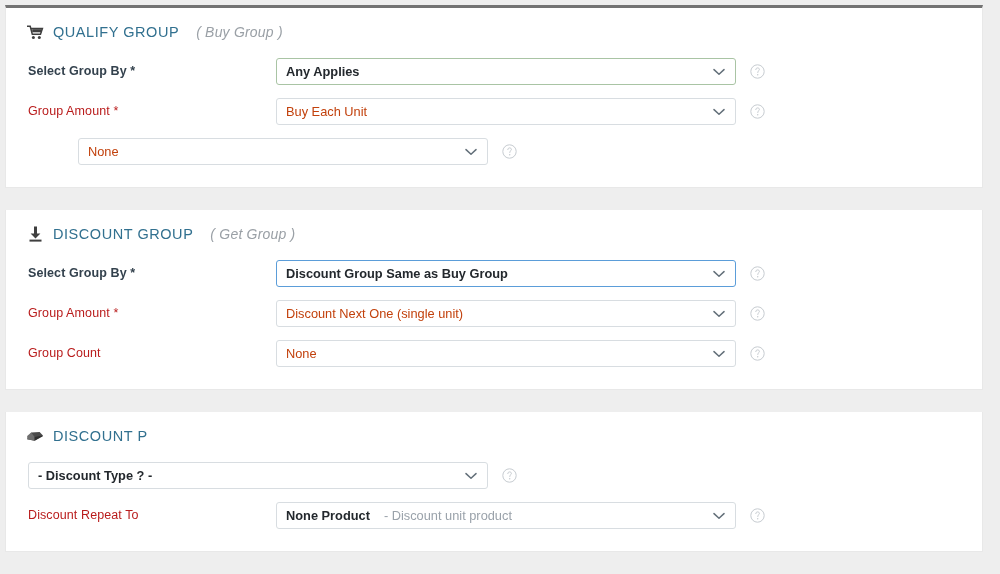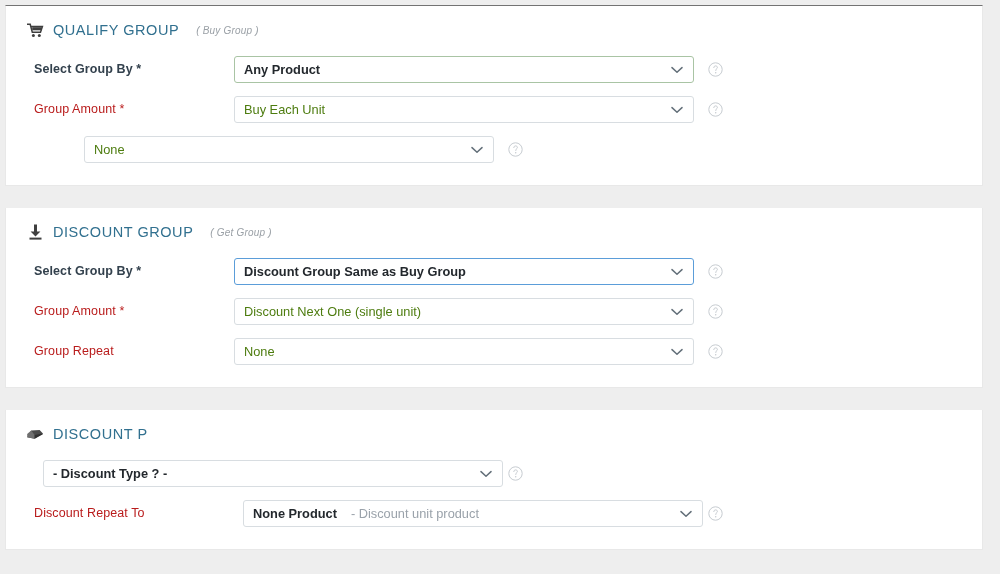--- a/index.html
+++ b/index.html
@@ -27,21 +27,21 @@
   
   .panel {
     background: #ffffff;
     border: 1px solid #e8e8e8;
     border-top: none;
     box-sizing: border-box;
     margin-bottom: 22px;
     padding: 0 0 16px 0;
   }
   .panel.first {
-    border-top: 1px solid #737373;
+    border-top: 3px solid #737373;
   }
 
   
   .section-head {
     display: flex;
     align-items: center;
     padding: 15px 0 10px 20px;
   }
   .section-icon {
     width: 18px;
@@ -56,33 +56,34 @@
   .section-icon svg { display: block; }
   .section-title {
     color: #31708f;
     font-size: 14.5px;
     letter-spacing: 0.55px;
     font-weight: 400;
     white-space: nowrap;
   }
   .section-sub {
     color: #9aa0a6;
-    font-size: 10px;
+    font-size: 14px;
     font-style: italic;
     margin-left: 17px;
     letter-spacing: 0.2px;
     white-space: nowrap;
   }
 
   
   .row {
     display: flex;
     align-items: center;
     height: 40px;
-    padding-left: 28px;
+    padding-left: 22px;
+    gap: 48px;
   }
   .row-label {
     width: 200px;
     flex: 0 0 200px;
     font-size: 12.5px;
     color: #b91c1c;
     letter-spacing: 0.1px;
     box-sizing: border-box;
     padding-right: 14px;
   }
@@ -109,39 +110,38 @@
     position: relative;
     box-sizing: border-box;
     width: 100%;
     height: 27px;
     line-height: 25px;
     border: 1px solid #d8dde1;
     border-radius: 3px;
     background: #ffffff;
     padding: 0 30px 0 9px;
     font-size: 12.8px;
-    color: #4d7c0f;
+    color: #c2410c;
     white-space: nowrap;
     overflow: hidden;
     text-overflow: ellipsis;
   }
   .select.valid {
     border-color: #a9c4a4;
     color: #23282d;
     font-weight: bold;
   }
   .select.focused {
     border-color: #5b9dd9;
     color: #23282d;
     font-weight: bold;
   }
   .select.bold {
     color: #23282d;
     font-weight: bold;
-    margin-left: 9px;
   }
   .select .muted {
     color: #9aa2aa;
     font-weight: normal;
     margin-left: 14px;
   }
   .chevron {
     position: absolute;
     right: 10px;
     top: 0;
@@ -185,21 +185,21 @@
               <circle cx="12.3" cy="12.6" r="1.5" fill="#3f3f3f"></circle>
             </svg>
           </span>
           <span class="section-title">QUALIFY GROUP</span>
           <span class="section-sub">( Buy Group )</span>
         </div>
         <div class="row">
           <div class="row-label strong">Select Group By *</div>
           <div class="row-inner">
             <div class="field-wrap">
-              <div class="select valid"><span>Any Product</span><span class="chevron">
+              <div class="select valid"><span>Any Applies</span><span class="chevron">
                   <svg width="12" height="8" viewBox="0 0 12 8" fill="none" xmlns="http://www.w3.org/2000/svg">
                     <path d="M1 1.6 L6 6.2 L11 1.6" stroke="currentColor" stroke-width="1.5" stroke-linecap="round" stroke-linejoin="round" fill="none"></path>
                   </svg>
                 </span></div>
             </div>
             <span class="help-icon">
               <svg width="15" height="15" viewBox="0 0 15 15" fill="none" xmlns="http://www.w3.org/2000/svg">
                 <circle cx="7.5" cy="7.5" r="6.7" stroke="currentColor" stroke-width="1" fill="none"></circle>
                 <path d="M5.8 5.6c0-1.0 0.8-1.7 1.8-1.7 1.0 0 1.8 0.6 1.8 1.6 0 1.3-1.6 1.3-1.6 2.6v0.4" stroke="currentColor" stroke-width="1" fill="none" stroke-linecap="round"></path>
                 <circle cx="7.7" cy="10.7" r="0.75" fill="currentColor"></circle>
@@ -289,21 +289,21 @@
             <span class="help-icon">
               <svg width="15" height="15" viewBox="0 0 15 15" fill="none" xmlns="http://www.w3.org/2000/svg">
                 <circle cx="7.5" cy="7.5" r="6.7" stroke="currentColor" stroke-width="1" fill="none"></circle>
                 <path d="M5.8 5.6c0-1.0 0.8-1.7 1.8-1.7 1.0 0 1.8 0.6 1.8 1.6 0 1.3-1.6 1.3-1.6 2.6v0.4" stroke="currentColor" stroke-width="1" fill="none" stroke-linecap="round"></path>
                 <circle cx="7.7" cy="10.7" r="0.75" fill="currentColor"></circle>
               </svg>
             </span>
           </div>
         </div>
         <div class="row">
-          <div class="row-label">Group Repeat</div>
+          <div class="row-label">Group Count</div>
           <div class="row-inner">
             <div class="field-wrap">
               <div class="select"><span>None</span><span class="chevron">
                   <svg width="12" height="8" viewBox="0 0 12 8" fill="none" xmlns="http://www.w3.org/2000/svg">
                     <path d="M1 1.6 L6 6.2 L11 1.6" stroke="currentColor" stroke-width="1.5" stroke-linecap="round" stroke-linejoin="round" fill="none"></path>
                   </svg>
                 </span></div>
             </div>
             <span class="help-icon">
               <svg width="15" height="15" viewBox="0 0 15 15" fill="none" xmlns="http://www.w3.org/2000/svg">

